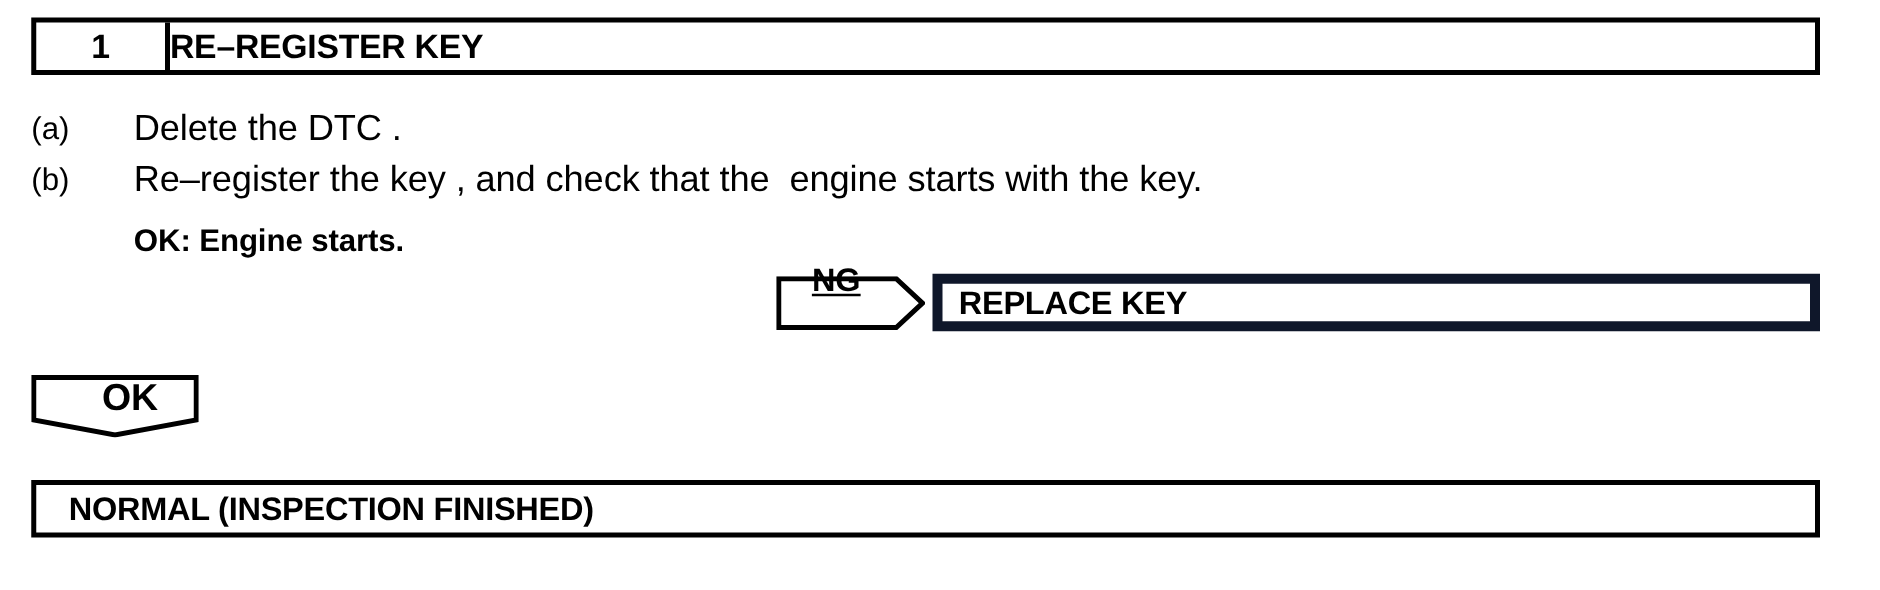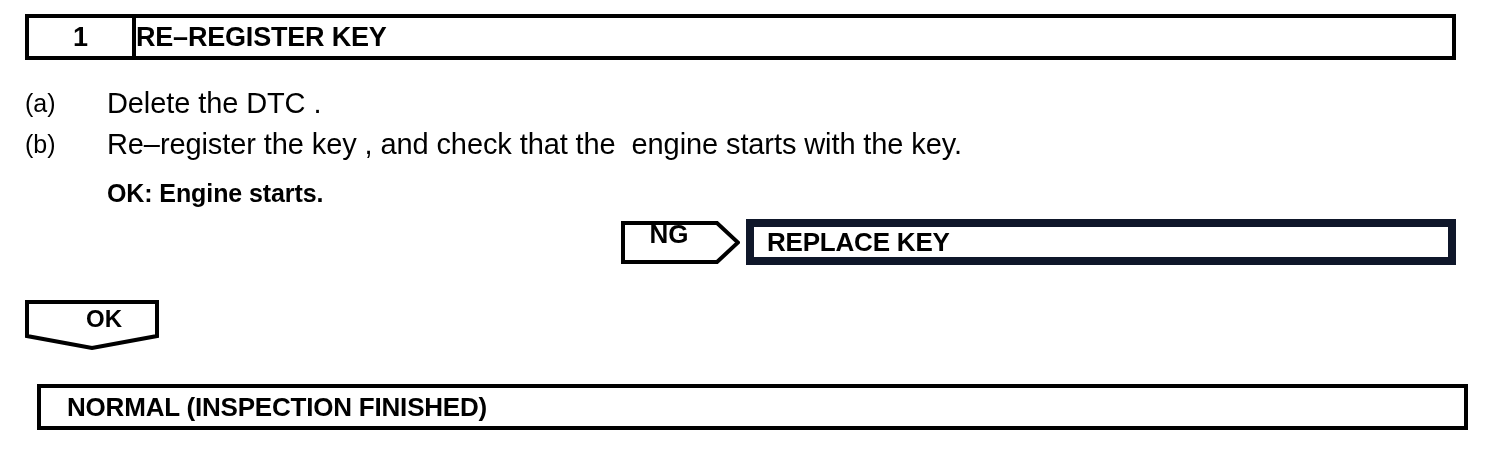--- a/index.html
+++ b/index.html
@@ -113,30 +113,31 @@
     position: absolute;
     left: 621px;
     top: 221px;
     width: 119px;
     height: 43px;
   }
   .ng-arrow svg { display: block; }
   .ng-label {
     position: absolute;
     left: 621px;
-    top: 221px;
+    top: 211px;
     width: 96px;
     height: 26px;
     display: flex;
     align-items: center;
     justify-content: center;
     font-size: 26px;
     font-weight: bold;
     line-height: 1;
     pointer-events: none;
+    text-decoration: underline;
   }
 
   .result-box {
     position: absolute;
     left: 746px;
     top: 219px;
     width: 710px;
     height: 46px;
     box-sizing: border-box;
     border: 8px solid #0f172a;
@@ -164,40 +165,39 @@
   .ok-arrow svg { display: block; }
   .ok-label {
     position: absolute;
     left: 25px;
     top: 300px;
     width: 158px;
     height: 38px;
     display: flex;
     align-items: center;
     justify-content: center;
-    font-size: 24px;
+    font-size: 30px;
     font-weight: bold;
     line-height: 1;
     pointer-events: none;
   }
 
   
   .final-box {
     position: absolute;
     left: 25px;
     top: 384px;
     width: 1431px;
     height: 46px;
     box-sizing: border-box;
     border: 4px solid #000000;
     background: #ffffff;
     display: flex;
     align-items: center;
     padding-left: 26px;
-    margin-left: 12px;
   }
   .final-box-text {
     font-size: 26px;
     font-weight: bold;
     line-height: 1;
     letter-spacing: -0.2px;
     white-space: nowrap;
   }
 </style>
 </head>

